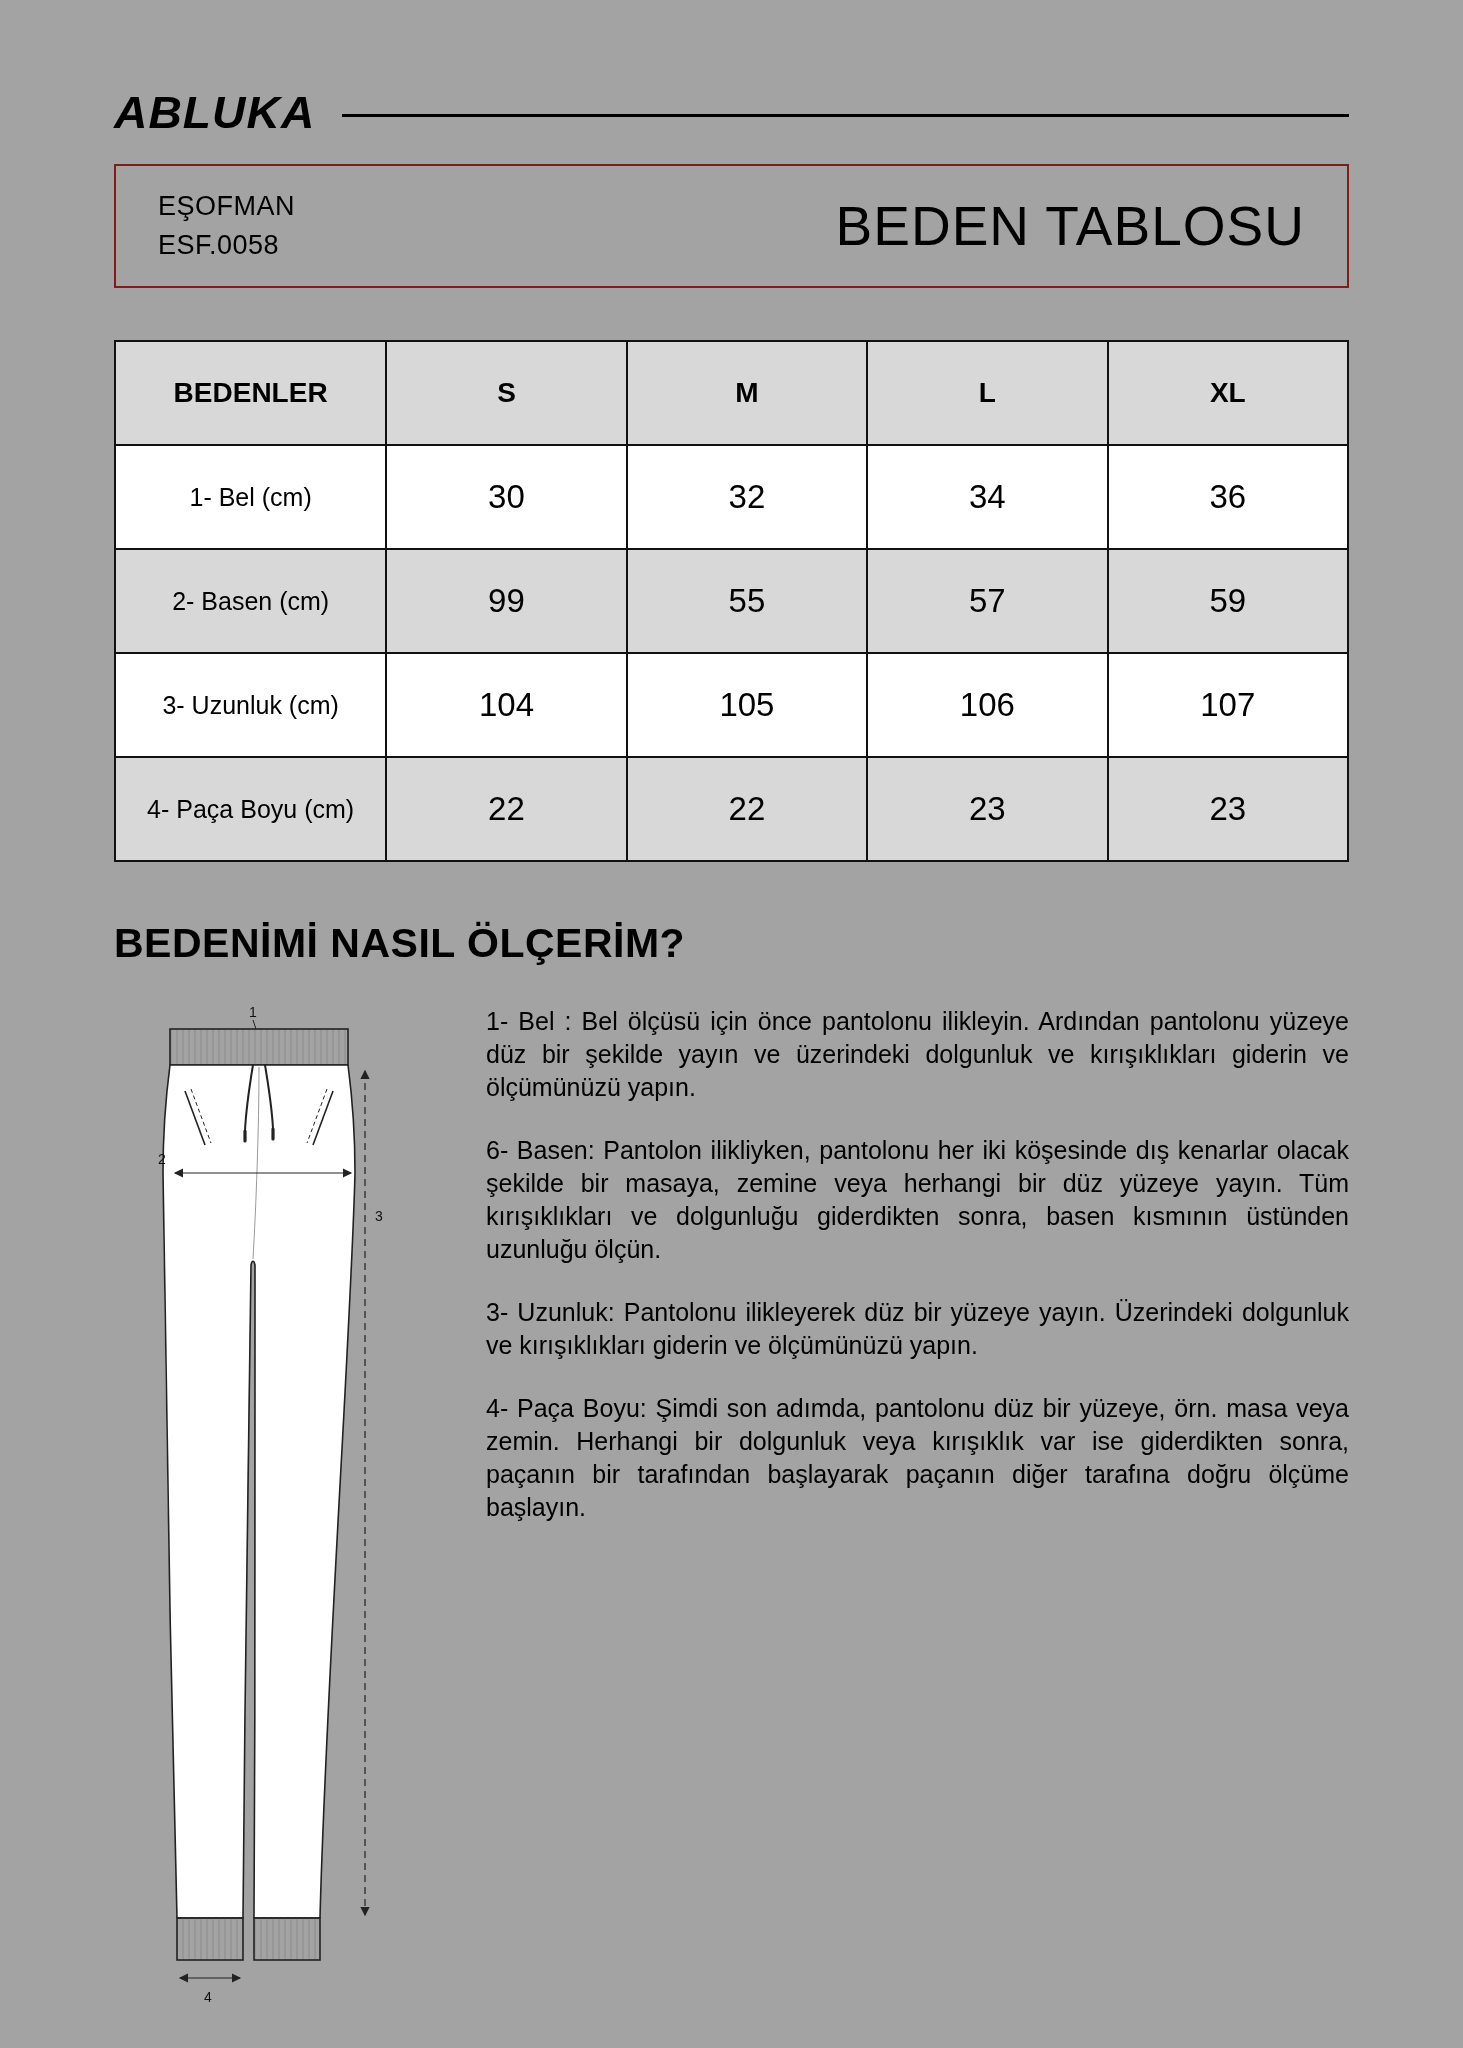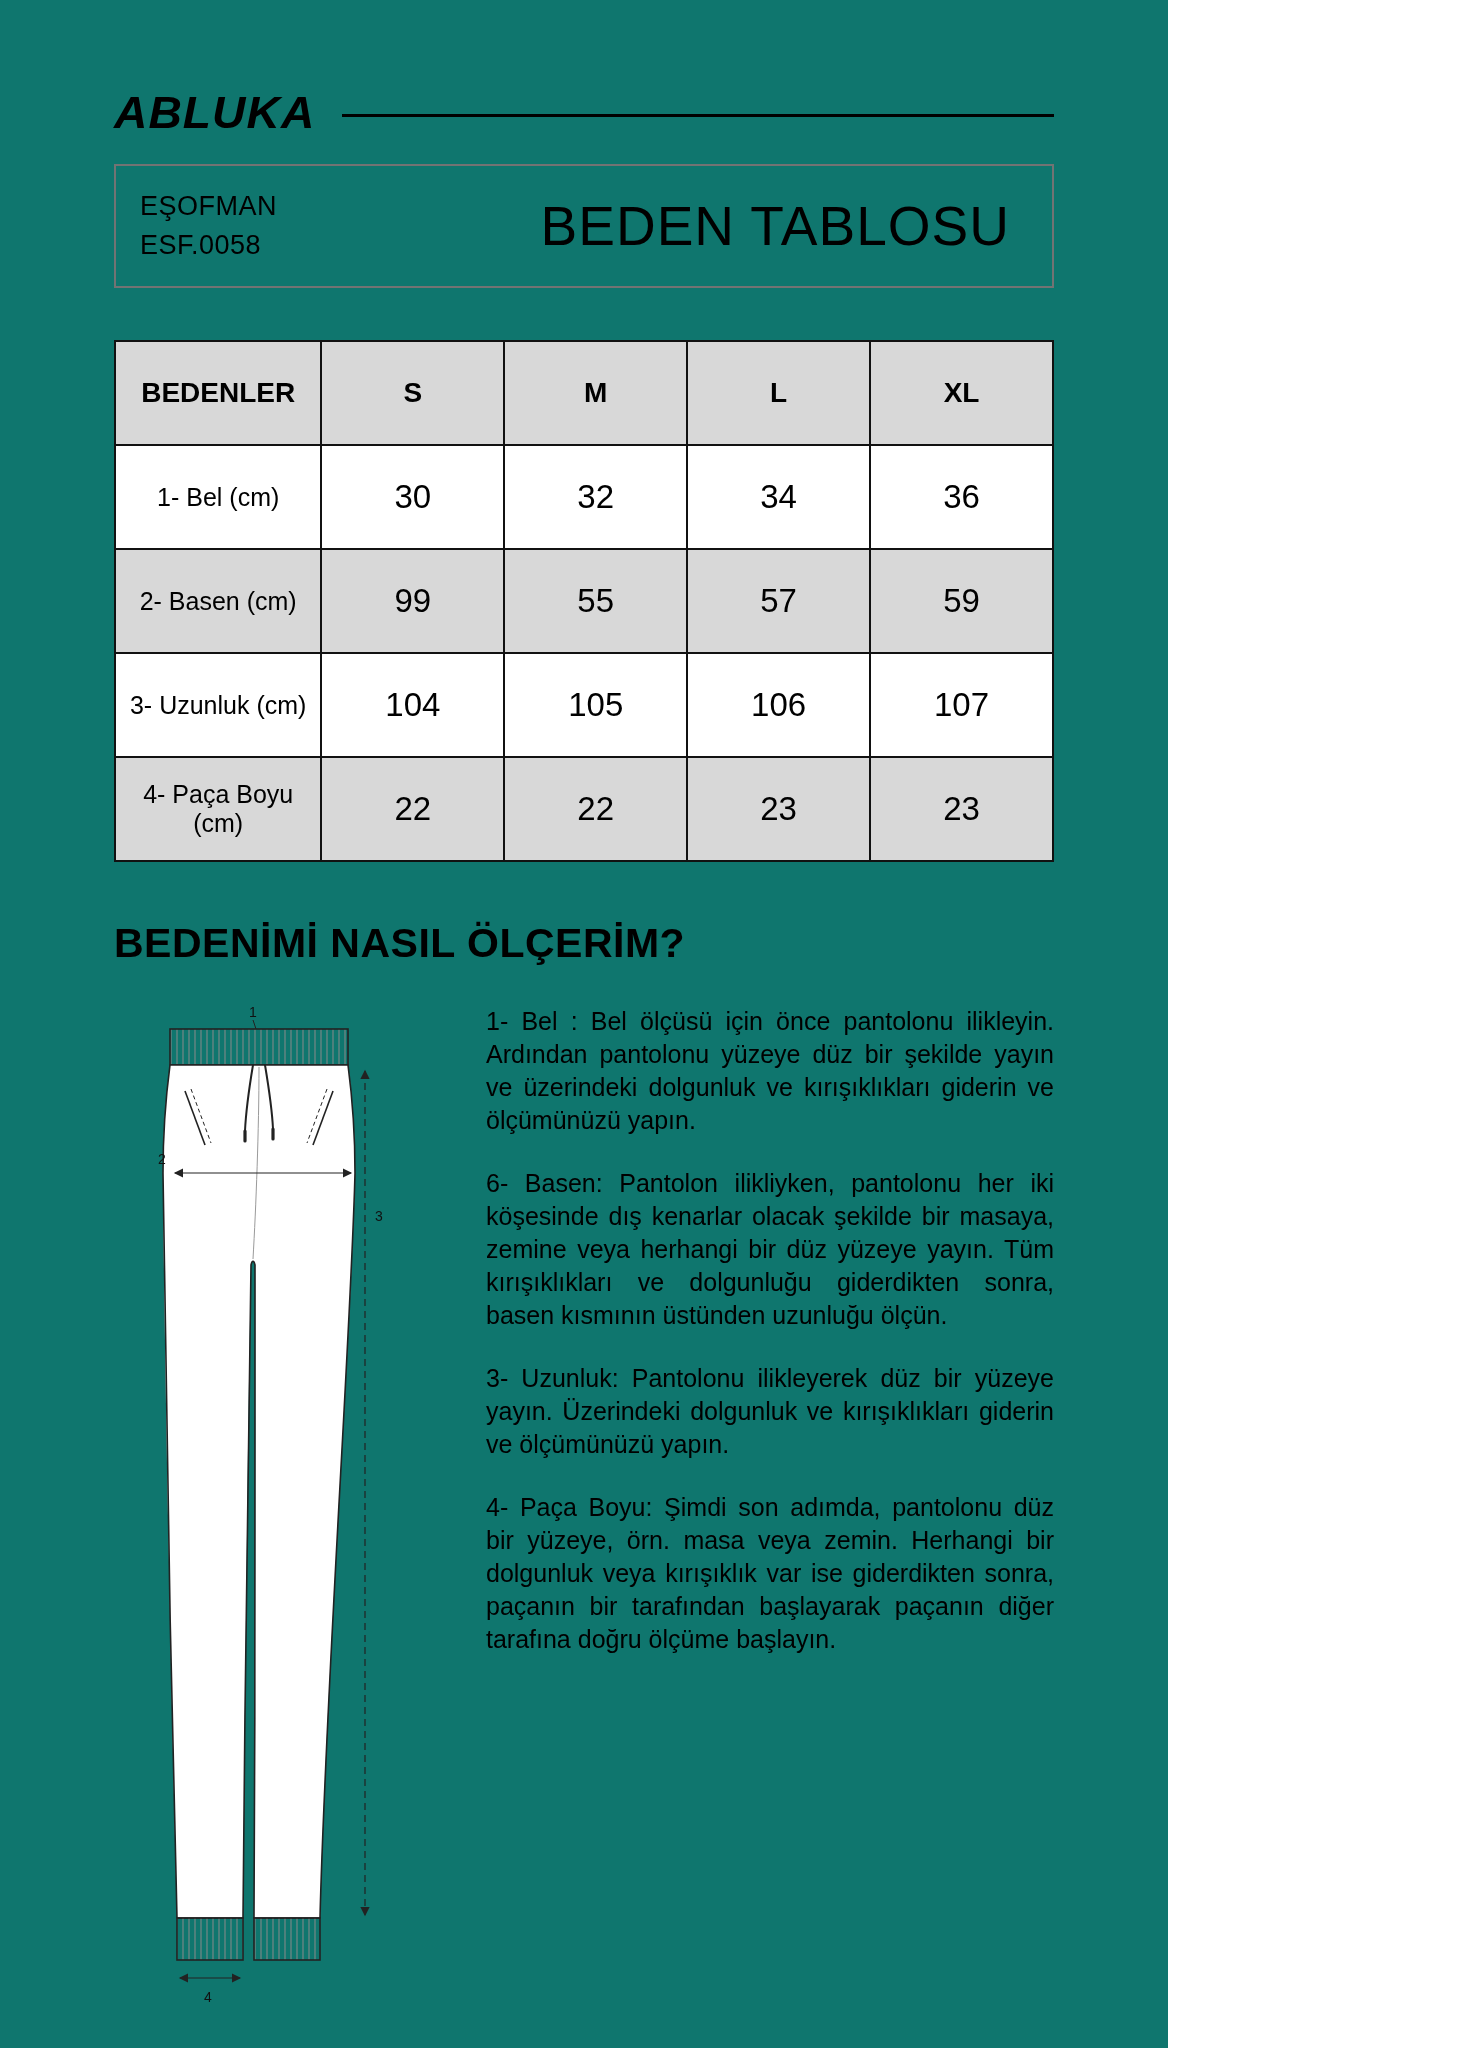--- a/index.html
+++ b/index.html
@@ -1,47 +1,47 @@
 <!DOCTYPE html>
 <html><head>
 <meta charset="utf-8">
 <style>
   html, body { margin: 0; padding: 0; background: #ffffff; }
   body { font-family: "Liberation Sans", "DejaVu Sans", sans-serif; color: #000; }
   .page {
     position: relative;
-    width: 1168px;
+    width: 1463px;
     height: 2048px;
     box-sizing: border-box;
     padding: 88px 114px 0 114px;
-    background: #0f766e;
+    background: #a3a3a3;
     overflow: hidden;
   }
 
   
   .brand-row { display: flex; align-items: center; }
   .logo {
     font-size: 44px;
     font-weight: 900;
     font-style: italic;
     letter-spacing: 1px;
     white-space: nowrap;
     transform: scaleX(1.05);
     transform-origin: left center;
   }
   .rule { flex: 1; height: 3px; background: #000; margin-left: 36px; margin-top: 4px; }
 
   
   .title-box {
     margin-top: 26px;
-    border: 2px solid #737373;
+    border: 2px solid #7f1d1d;
     display: flex;
     justify-content: space-between;
     align-items: center;
-    padding: 26px 42px 26px 24px;
+    padding: 26px 42px 26px 42px;
     height: 124px;
     box-sizing: border-box;
   }
   .product-block { font-size: 27px; line-height: 1.45; letter-spacing: 0.5px; }
   .doc-title { font-size: 55px; font-weight: 500; letter-spacing: 1px; margin: 0; }
 
   
   table.size-table {
     width: 100%;
     margin-top: 52px;

